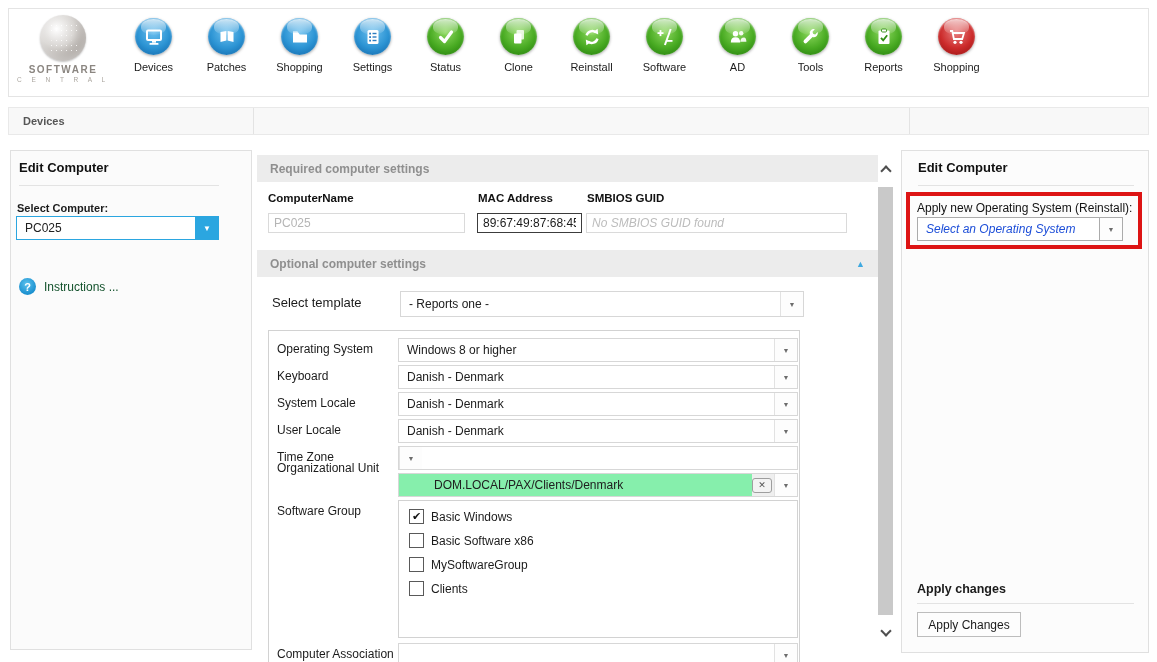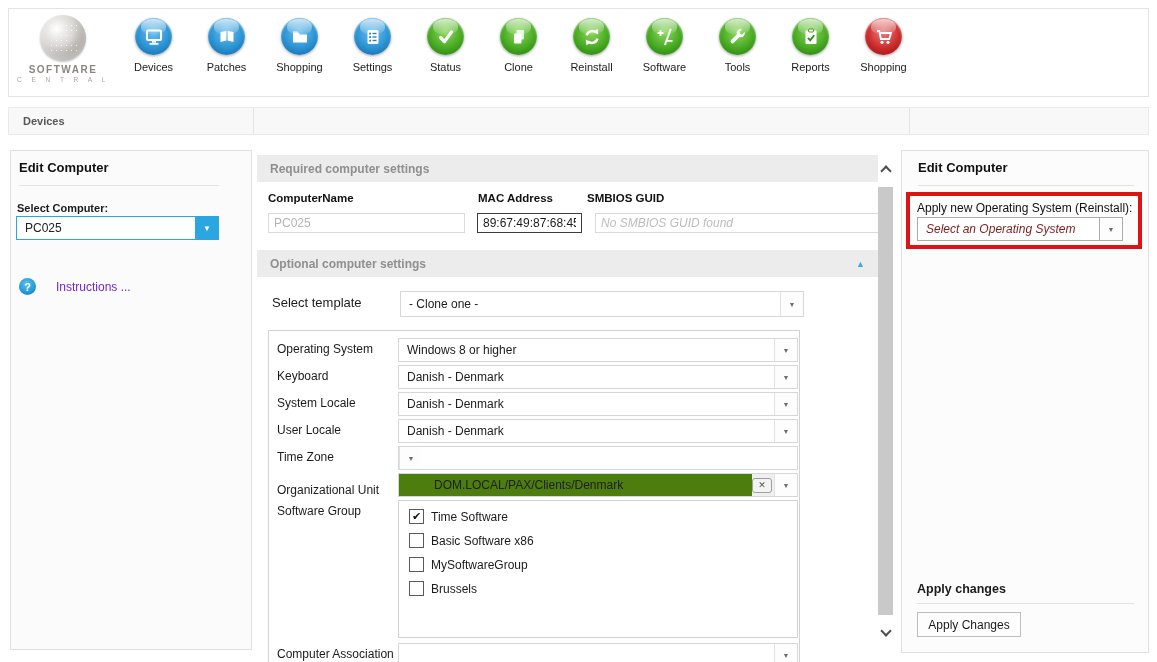--- a/index.html
+++ b/index.html
@@ -41,59 +41,59 @@
   .crumb-div.d1 { left:244px; } .crumb-div.d2 { left:900px; }
 
   
   .hr { height:1px; background:#e3e3e3; }
   .panel-title { font-size:13px; font-weight:bold; color:#111; }
   .combo { display:flex; align-items:stretch; background:#fff; border:1px solid #d7d7d7; height:24px; }
   .combo .val { flex:1; padding:0 8px; line-height:22px; font-size:12px; color:#202020;
     white-space:nowrap; overflow:hidden; }
   .combo .arrow { width:23px; border-left:1px solid #e2e2e2; display:flex; align-items:center;
     justify-content:center; font-size:7px; color:#6d6d6d; background:#fdfdfd; cursor:pointer; }
-  .combo.placeholder .val { color:#7f1d1d; font-style:italic; }
+  .combo.placeholder .val { color:#1d4ed8; font-style:italic; }
   .tbox { border:1px solid #dadada; background:#fff; height:20px; font-size:12px; padding:0 5px;
     font-family:"Liberation Sans", sans-serif; color:#1b1b1b; }
   .tbox.disabled { color:#b5b5b5; }
   .tbox::placeholder { color:#bcbcbc; font-style:italic; }
 
   
   .left-panel { position:absolute; left:10px; top:150px; width:242px; height:500px;
     background:#fbfbfb; border:1px solid #e0e0e0; }
   .left-panel .panel-title { position:absolute; left:8px; top:9px; }
   .left-panel .hr { position:absolute; left:8px; top:34px; width:200px; }
   .left-panel .sel-label { position:absolute; left:6px; top:51px; font-size:11px;font-weight:bold; }
   .left-panel .combo { position:absolute; left:5px; top:65px; width:203px; border-color:#2ba6e0; }
   .left-panel .combo .arrow { background:#2ba6e0; border-left:1px solid #2ba6e0; color:#fff; font-size:8px; }
   .instructions { position:absolute; left:8px; top:127px; display:flex; align-items:center; cursor:pointer; }
   .help-badge { width:17px; height:17px; border-radius:50%; background:radial-gradient(circle at 45% 35%, #5cc2ee, #1b90cf 70%);
     color:#fff; font-weight:bold; font-size:11px; display:flex; align-items:center; justify-content:center; }
-  .instructions span.txt { margin-left:20px; font-size:12px; color:#6d28d9; }
+  .instructions span.txt { margin-left:8px; font-size:12px; color:#14532d; }
 
   
   .mid { position:absolute; left:257px; top:150px; width:621px; height:512px; overflow:hidden; background:#fff; }
   .sec-head { position:absolute; left:0; width:621px; height:27px; background:#ececec;
     display:flex; align-items:center; padding:0 13px; }
   .sec-head .t { font-size:12px; font-weight:bold; color:#8f8f8f; }
   .sec-head .collapse { margin-left:auto; color:#3fa9e0; font-size:9px; cursor:pointer; }
   .req-head { top:5px; } .opt-head { top:100px; }
   .flabel { position:absolute; font-size:11.5px; font-weight:bold; color:#111; }
   .mid .cn-l { left:11px; top:42px; } .mid .mac-l { left:221px; top:42px; } .mid .guid-l { left:330px; top:42px; }
   .mid .cn-i { position:absolute; left:11px; top:63px; width:197px; }
   .mid .mac-i { position:absolute; left:220px; top:63px; width:105px; border:1px solid #3c3c3c; }
-  .mid .guid-i { position:absolute; left:338px; top:63px; width:291px; }
+  .mid .guid-i { position:absolute; left:329px; top:63px; width:261px; }
   .tpl-label { position:absolute; left:15px; top:145px; font-size:13px; }
   .tpl-combo { position:absolute; left:143px; top:141px; width:404px; height:26px; }
   .tpl-combo .val { line-height:24px; }
   .groupbox { position:absolute; left:11px; top:180px; width:532px; height:520px; border:1px solid #d2d2d2; background:#fff; }
   .grow-label { position:absolute; left:8px; font-size:12px; color:#1b1b1b; }
   .grow-combo { position:absolute; left:129px; width:400px; height:24px; }
   .grow-combo.gray { background:#efefef; }
-  .grow-combo.gray .val { background:#4d7c0f;padding-left:35px; }
+  .grow-combo.gray .val { background:#86efac;padding-left:35px; }
   .clear-chip { align-self:center; margin-right:2px; width:20px; height:15px; border:1px solid #9e9e9e;
     border-radius:3px; background:#f3f3f3; color:#555; font-size:9px; line-height:13px; text-align:center; cursor:pointer; }
   .listbox { position:absolute; left:129px; top:169px; width:400px; height:138px; border:1px solid #d2d2d2; background:#fff; }
   .chk-row { position:absolute; left:10px; display:flex; align-items:center; cursor:pointer; }
   .chk { width:15px; height:15px; border:1px solid #595959; background:#fff; display:flex;
     align-items:center; justify-content:center; font-size:11px; color:#111; }
   .chk-row .lbl { margin-left:7px; font-size:12px; }
 
   
   .vscroll { position:absolute; left:878px; top:155px; width:17px; height:500px; background:#fff; }
@@ -209,20 +209,33 @@
             <rect x="11.5" y="13" width="6" height="1.8"></rect>
             <rect x="11.8" y="1.5" width="2" height="17" transform="rotate(20 12.8 10)"></rect>
           </g>
         </svg>
       </div>
     <div class="nav-label">Software</div>
   </div>
   <div class="nav-item">
     <div class="orb green">
         <svg width="20" height="20" viewBox="0 0 20 20">
+          <g fill="#fff">
+            <circle cx="7.5" cy="6.8" r="2.7"></circle>
+            <path d="M2.8 15.5 q0-5.2 4.7-5.2 t4.7 5.2 Z"></path>
+            <circle cx="13.2" cy="6.2" r="2.2" opacity=".9"></circle>
+            <path d="M12.2 14.8 q.3-4.4 3.8-4.4 q2.2 0 2.4 4.4 Z" opacity=".9"></path>
+          </g>
+        </svg>
+      </div>
+    <div class="nav-label">AD</div>
+  </div>
+  <div class="nav-item">
+    <div class="orb green">
+        <svg width="20" height="20" viewBox="0 0 20 20">
           <path d="M16.8 6.2 a4 4 0 0 1-5.2 3.8 l-5.8 5.8 a1.9 1.9 0 0 1-2.7-2.7 l5.8-5.8 a4 4 0 0 1 5-5 l-2.4 2.4 .6 2.1 2.1.6 2.4-2.4 q.2.6.2 1.2 Z" fill="#fff"></path>
         </svg>
       </div>
     <div class="nav-label">Tools</div>
   </div>
   <div class="nav-item">
     <div class="orb green">
         <svg width="20" height="20" viewBox="0 0 20 20">
           <rect x="4.5" y="3.5" width="11" height="13.5" rx="1" fill="#fff"></rect>
           <rect x="7.5" y="2" width="5" height="3" rx="1" fill="#fff" stroke="#2f8d13" stroke-width=".9"></rect>
@@ -276,21 +289,21 @@
   <input class="tbox mac-i" value="89:67:49:87:68:45" style="">
   <input class="tbox guid-i" placeholder="No SMBIOS GUID found" style="">
 
   <div class="sec-head opt-head">
     <span class="t">Optional computer settings</span>
     <span class="collapse">▲</span>
   </div>
 
   <div class="tpl-label">Select template</div>
   <div class="combo tpl-combo">
-    <span class="val">- Clone one -</span>
+    <span class="val">- Reports one -</span>
     <span class="arrow">▼</span>
   </div>
 
   <div class="groupbox">
 
     <div class="grow-label" style="top:11px">Operating System</div>
     <div class="combo grow-combo" style="top:7px">
       <span class="val">Windows 8 or higher</span>
       <span class="arrow">▼</span>
     </div>
@@ -311,44 +324,44 @@
     <div class="combo grow-combo" style="top:88px">
       <span class="val">Danish - Denmark</span>
       <span class="arrow">▼</span>
     </div>
 
     <div class="grow-label" style="top:119px">Time Zone</div>
     <div class="combo grow-combo" style="top:115px">
       <span class="arrow">▼</span>
     </div>
 
-    <div class="grow-label" style="top:152px">Organizational Unit</div>
+    <div class="grow-label" style="top:130px">Organizational Unit</div>
     <div class="combo grow-combo gray" style="top:142px">
       <span class="val">DOM.LOCAL/PAX/Clients/Denmark</span>
       <span class="clear-chip">✕</span>
       <span class="arrow">▼</span>
     </div>
 
     <div class="grow-label" style="top:173px">Software Group</div>
     <div class="listbox">
       <div class="chk-row" style="top:8px">
         <span class="chk">✔</span>
-        <span class="lbl">Time Software</span>
+        <span class="lbl">Basic Windows</span>
       </div>
       <div class="chk-row" style="top:32px">
         <span class="chk"></span>
         <span class="lbl">Basic Software x86</span>
       </div>
       <div class="chk-row" style="top:56px">
         <span class="chk"></span>
         <span class="lbl">MySoftwareGroup</span>
       </div>
       <div class="chk-row" style="top:80px">
         <span class="chk"></span>
-        <span class="lbl">Brussels</span>
+        <span class="lbl">Clients</span>
       </div>
     </div>
 
     <div class="grow-label" style="top:316px">Computer Association</div>
     <div class="combo grow-combo" style="top:312px">
       <span class="val"></span>
       <span class="arrow">▼</span>
     </div>
   </div>
 </div>

